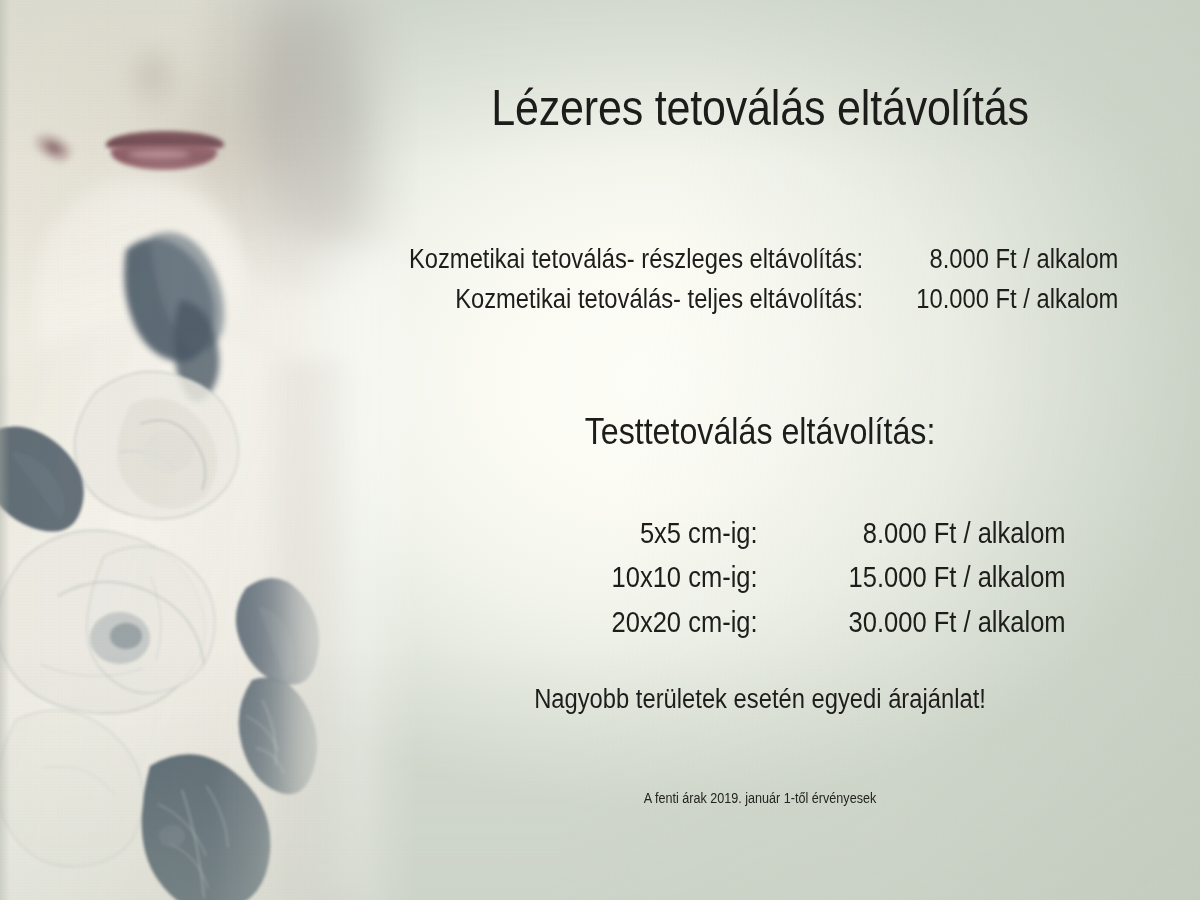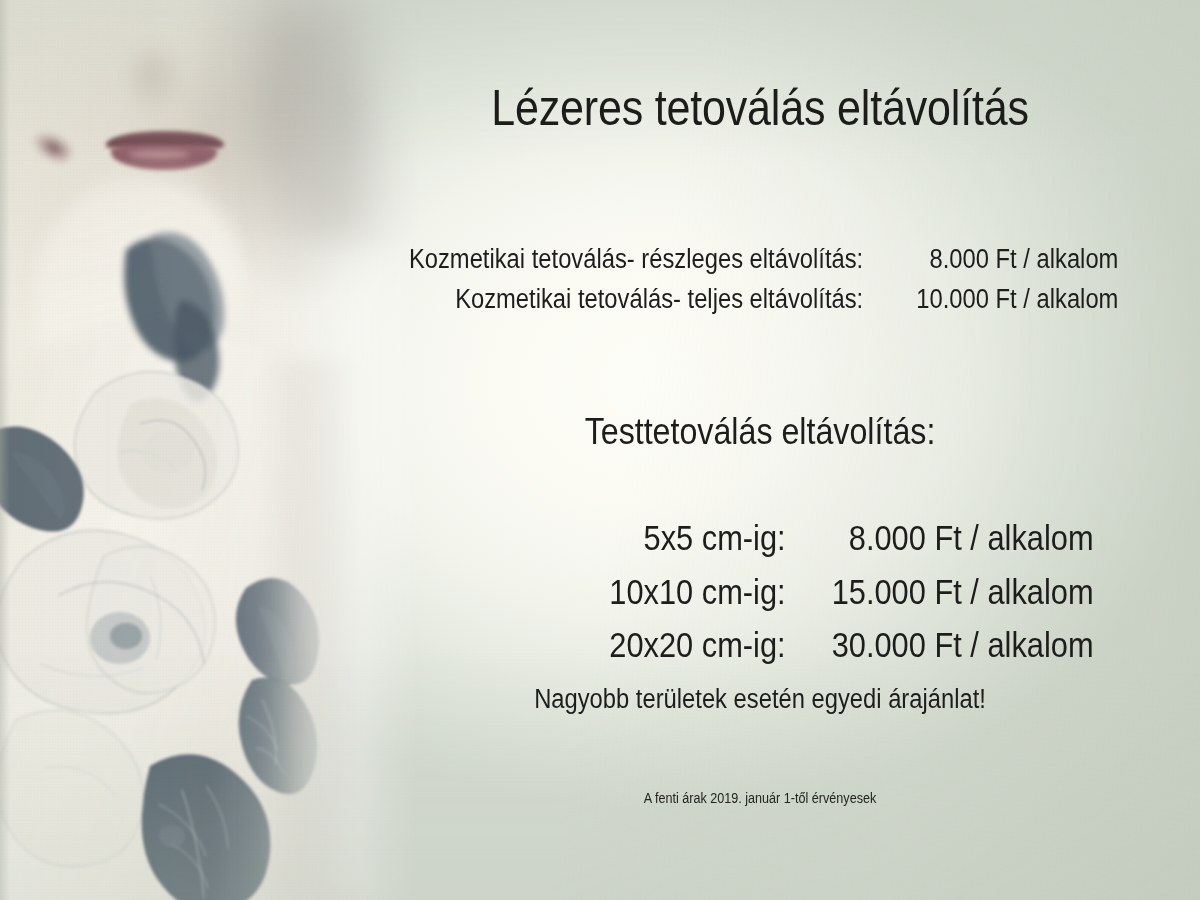--- a/index.html
+++ b/index.html
@@ -294,24 +294,24 @@
     width: 760px;
     text-align: center;
     font-size: 37px;
     transform: scaleX(0.87);
     transform-origin: center top;
     white-space: nowrap;
   }
 
   .body-block {
     position: absolute;
-    left: 548px;
+    left: 520px;
     top: 511px;
     width: 560px;
-    font-size: 35px;
+    font-size: 29px;
     line-height: 1.53;
   }
   .body-block .price-row { width: 620px; }
   .body-block .price-label {
     flex: 0 0 270px;
     text-align: right;
   }
   .body-block .price-value {
     flex: 0 0 350px;
     text-align: right;

